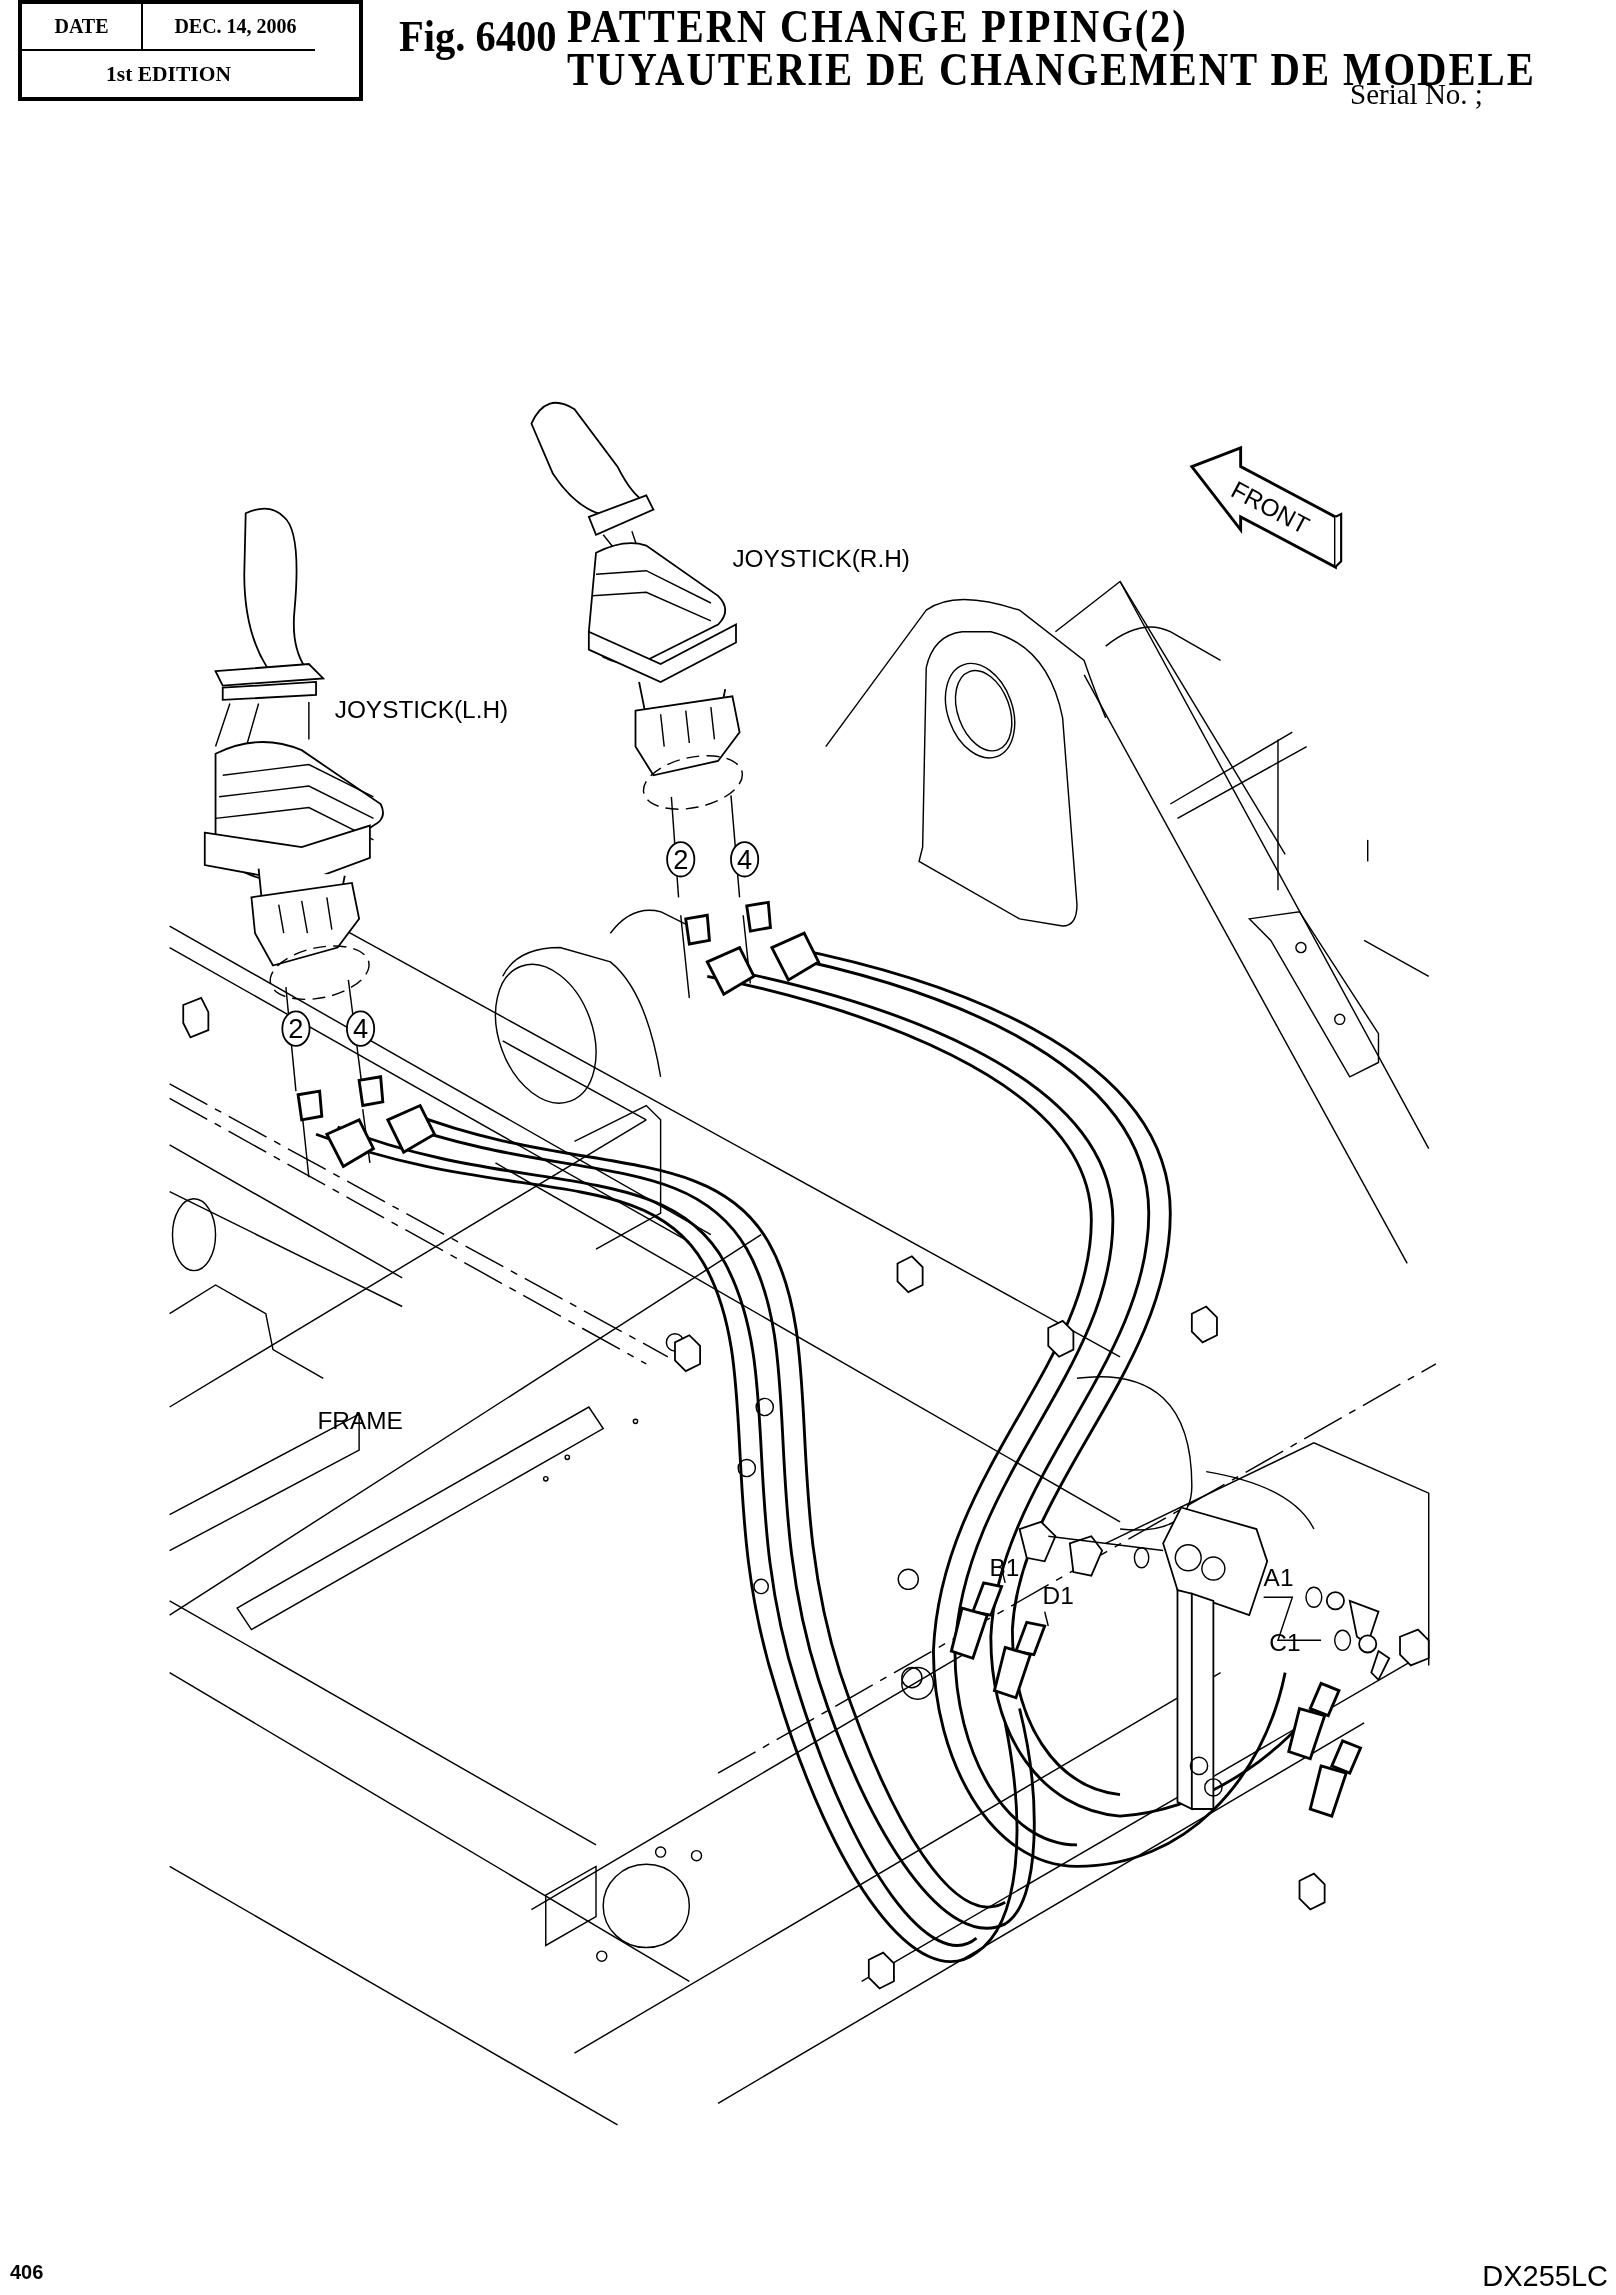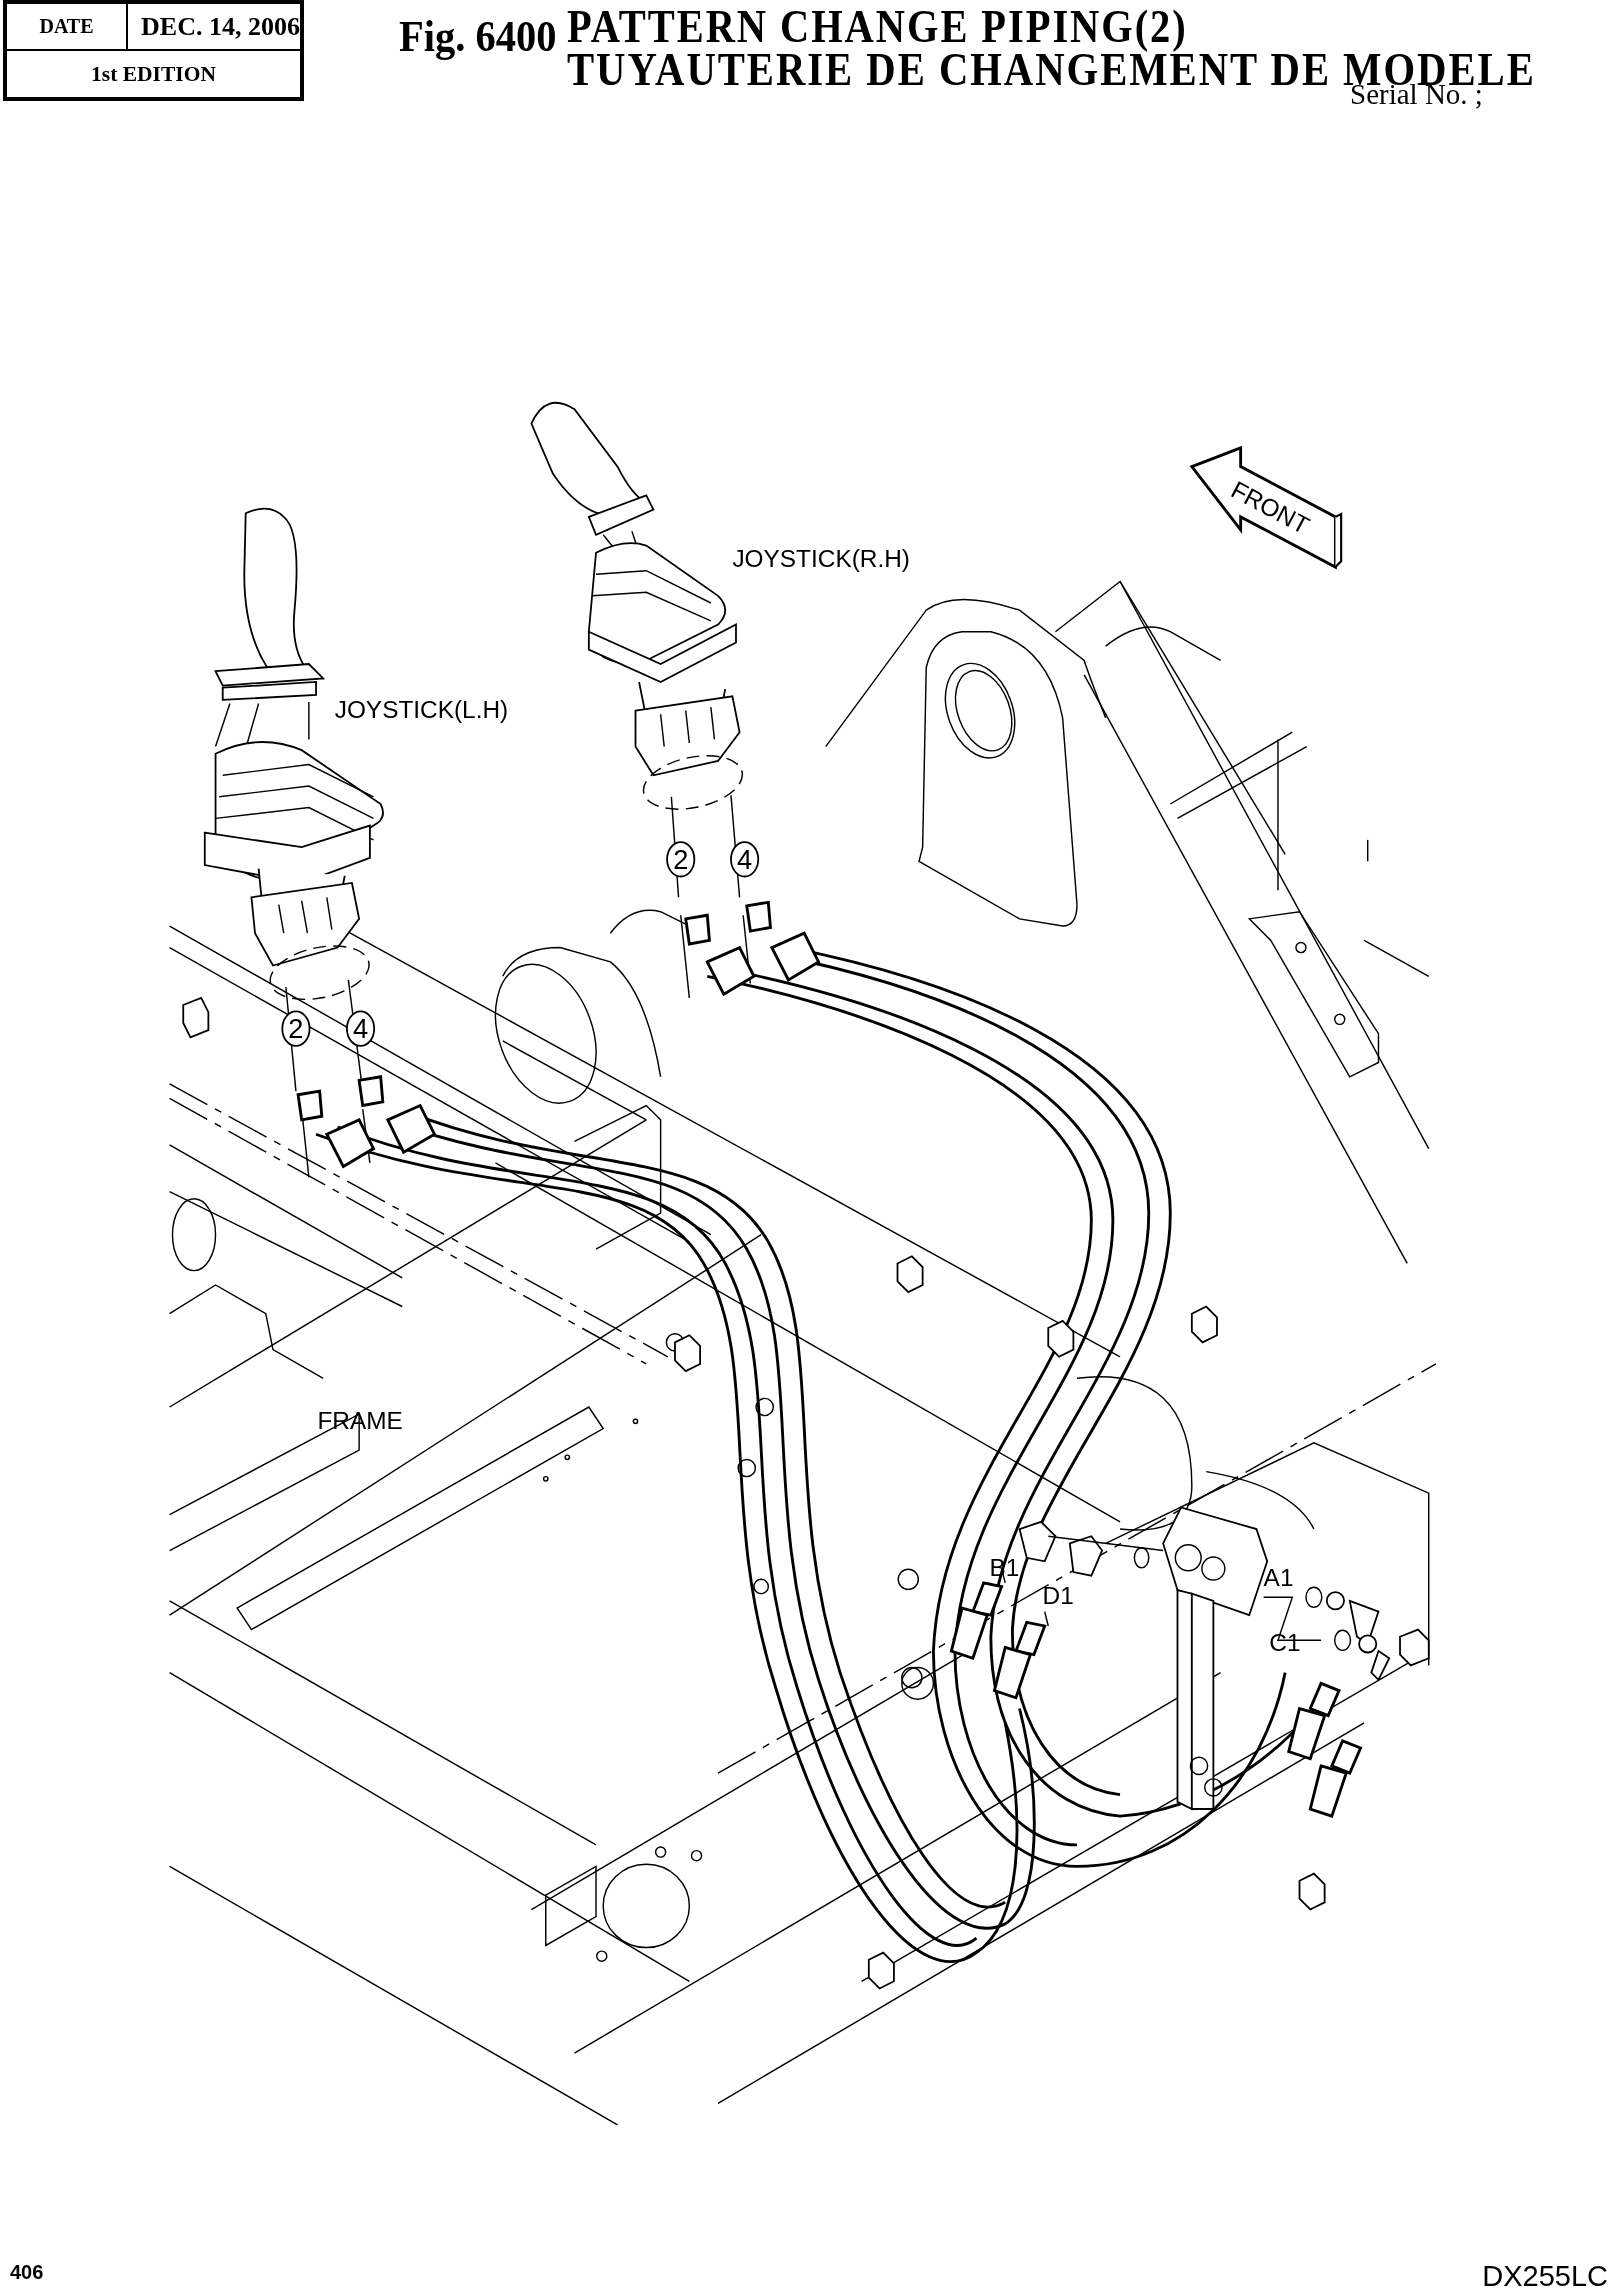--- a/index.html
+++ b/index.html
@@ -1,20 +1,20 @@
 <!DOCTYPE html>
 <html style="font-size:11.5px"><head>
 <meta charset="utf-8">
 <style>
   html, body { margin: 0; padding: 0; background: #ffffff; }
   body { width: 1617px; height: 2295px; position: relative; overflow: hidden; font-family: "Liberation Serif", serif; color: #000; }
-  .date-box { position: absolute; left: 3px; top: 0px; width: 293px; height: 93px; border: 4.3px solid #000; box-sizing: content-box; }
+  .date-box { position: absolute; left: 18px; top: 0px; width: 293px; height: 93px; border: 4.3px solid #000; box-sizing: content-box; padding-left: 44px; }
   .date-row1 { position: absolute; left: 0; top: 0; width: 293px; height: 45px; border-bottom: 2.9px solid #000; }
   .date-label { position: absolute; left: 0; top: 0; width: 119px; height: 45px; border-right: 2.2px solid #000; display: flex; align-items: center; justify-content: center; font-weight: bold; font-size: 20px; }
-  .date-value { position: absolute; left: 121px; top: 0; width: 185px; height: 45px; display: flex; align-items: center; justify-content: center; font-weight: bold; font-size: 26px; }
+  .date-value { position: absolute; left: 121px; top: 0; width: 185px; height: 45px; display: flex; align-items: center; justify-content: center; font-weight: bold; font-size: 20px; }
   .edition { position: absolute; left: 0; top: 47px; width: 293px; height: 46px; display: flex; align-items: center; justify-content: center; font-weight: bold; font-size: 21.5px; }
   .fig-num { position: absolute; left: 399px; top: 14.4px; font-weight: bold; font-size: 45px; line-height: 1; transform: scaleX(0.9); transform-origin: left top; white-space: nowrap; }
   .title-en { position: absolute; left: 567px; top: 4.3px; font-weight: bold; font-size: 46px; line-height: 1; letter-spacing: 2.2px; white-space: nowrap; transform: scaleX(0.88); transform-origin: left top; }
   .title-fr { position: absolute; left: 567px; top: 47px; font-weight: bold; font-size: 46px; line-height: 1; letter-spacing: 2.2px; white-space: nowrap; transform: scaleX(0.885); transform-origin: left top; }
   .serial { position: absolute; left: 1350px; top: 80px; font-weight: normal; font-size: 29px; line-height: 1; white-space: nowrap; }
   .page-num { position: absolute; left: 10px; top: 2262px; font-family: "Liberation Sans", sans-serif; font-weight: bold; font-size: 20px; line-height: 1; }
   .model { position: absolute; right: 9px; top: 2262px; font-family: "Liberation Sans", sans-serif; font-weight: normal; font-size: 29px; line-height: 1; }
   svg.drawing { position: absolute; left: 0; top: 0; width: 1617px; height: 2295px; }
   .thin { fill: none; stroke: #000; stroke-width: 2; }
   .hose { fill: none; stroke: #000; stroke-width: 4; }

